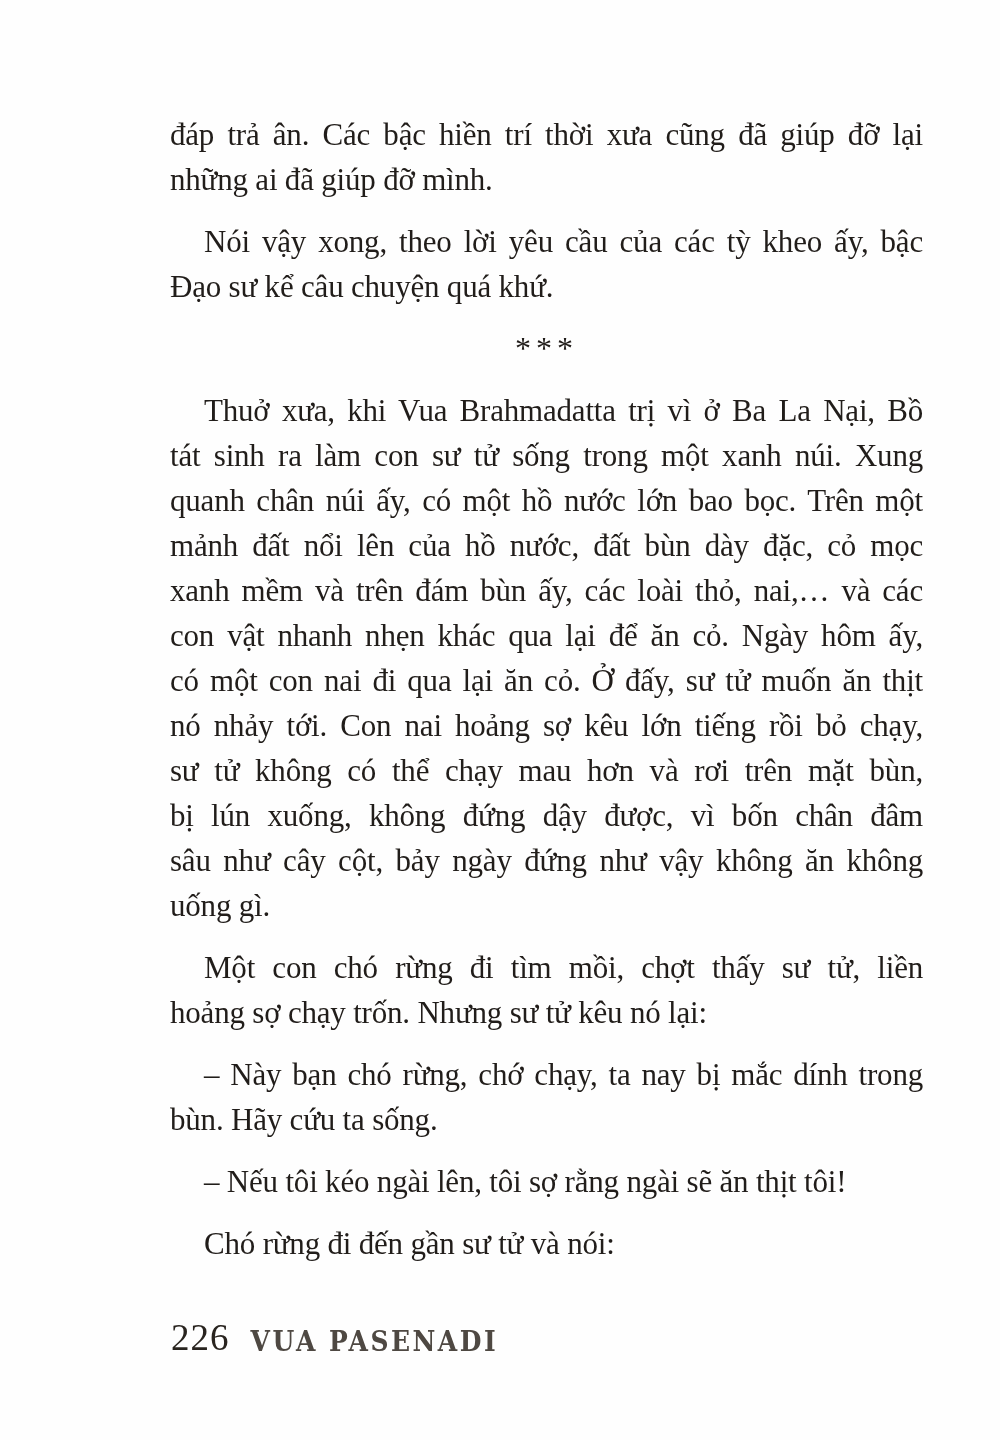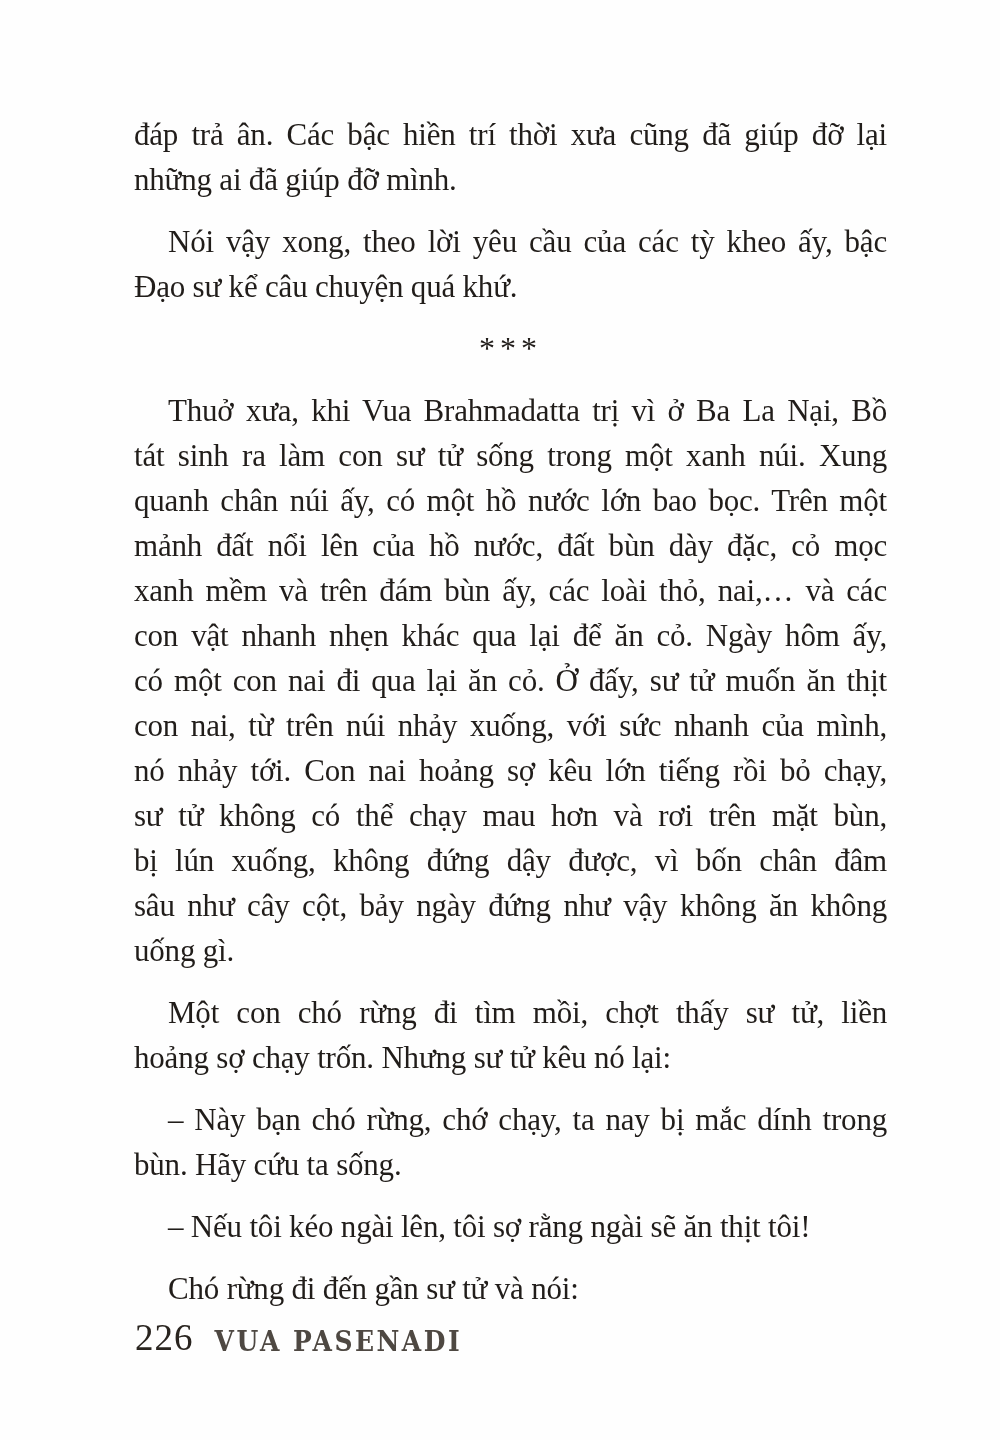--- a/index.html
+++ b/index.html
@@ -12,20 +12,21 @@
     height: 1440px;
     position: relative;
     background: #fefefe;
     font-family: "Liberation Serif", serif;
     color: #211d1a;
     overflow: hidden;
   }
   .page {
     position: absolute;
     inset: 0;
+    margin-left: 36px;
   }
   .text-block {
     position: absolute;
     left: 134px;
     top: 112px;
     width: 753px;
   }
   .para {
     margin: 0 0 17px 0;
     font-size: 31px;
@@ -92,21 +93,20 @@
       </p>
       <div class="separator">***</div>
       <p class="para indent">
         <span class="line">Thuở xưa, khi Vua Brahmadatta trị vì ở Ba La Nại, Bồ</span>
         <span class="line">tát sinh ra làm con sư tử sống trong một xanh núi. Xung</span>
         <span class="line">quanh chân núi ấy, có một hồ nước lớn bao bọc. Trên một</span>
         <span class="line">mảnh đất nổi lên của hồ nước, đất bùn dày đặc, cỏ mọc</span>
         <span class="line">xanh mềm và trên đám bùn ấy, các loài thỏ, nai,… và các</span>
         <span class="line">con vật nhanh nhẹn khác qua lại để ăn cỏ. Ngày hôm ấy,</span>
         <span class="line">có một con nai đi qua lại ăn cỏ. Ở đấy, sư tử muốn ăn thịt</span>
-        <span class="line">con nai, từ trên núi nhảy xuống, với sức nhanh của mình,</span>
         <span class="line">nó nhảy tới. Con nai hoảng sợ kêu lớn tiếng rồi bỏ chạy,</span>
         <span class="line">sư tử không có thể chạy mau hơn và rơi trên mặt bùn,</span>
         <span class="line">bị lún xuống, không đứng dậy được, vì bốn chân đâm</span>
         <span class="line">sâu như cây cột, bảy ngày đứng như vậy không ăn không</span>
         <span class="line last">uống gì.</span>
       </p>
       <p class="para indent">
         <span class="line">Một con chó rừng đi tìm mồi, chợt thấy sư tử, liền</span>
         <span class="line last">hoảng sợ chạy trốn. Nhưng sư tử kêu nó lại:</span>
       </p>

